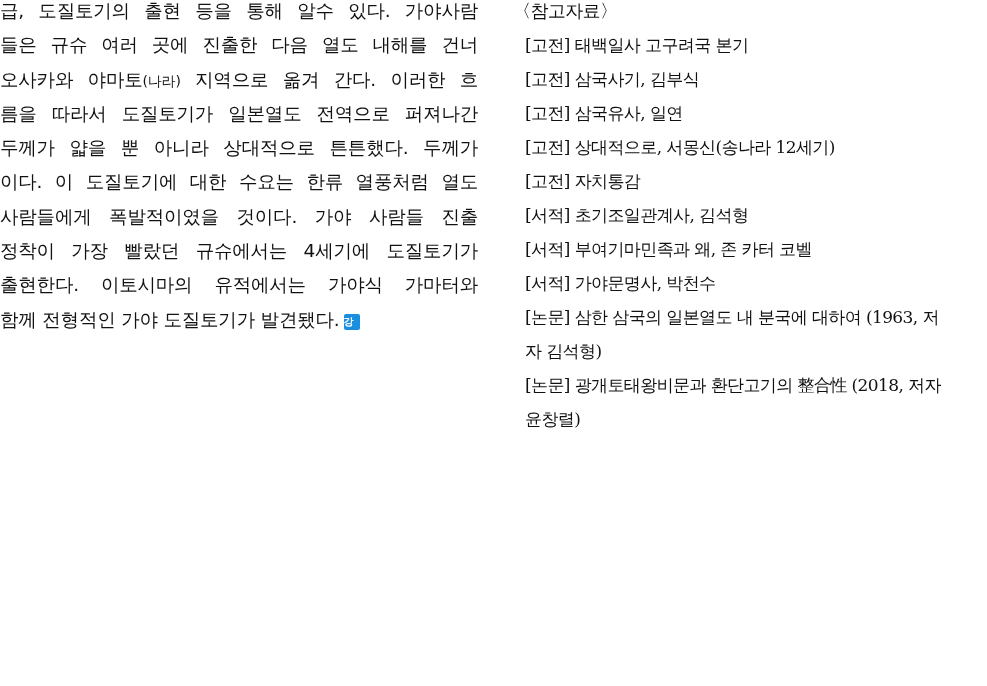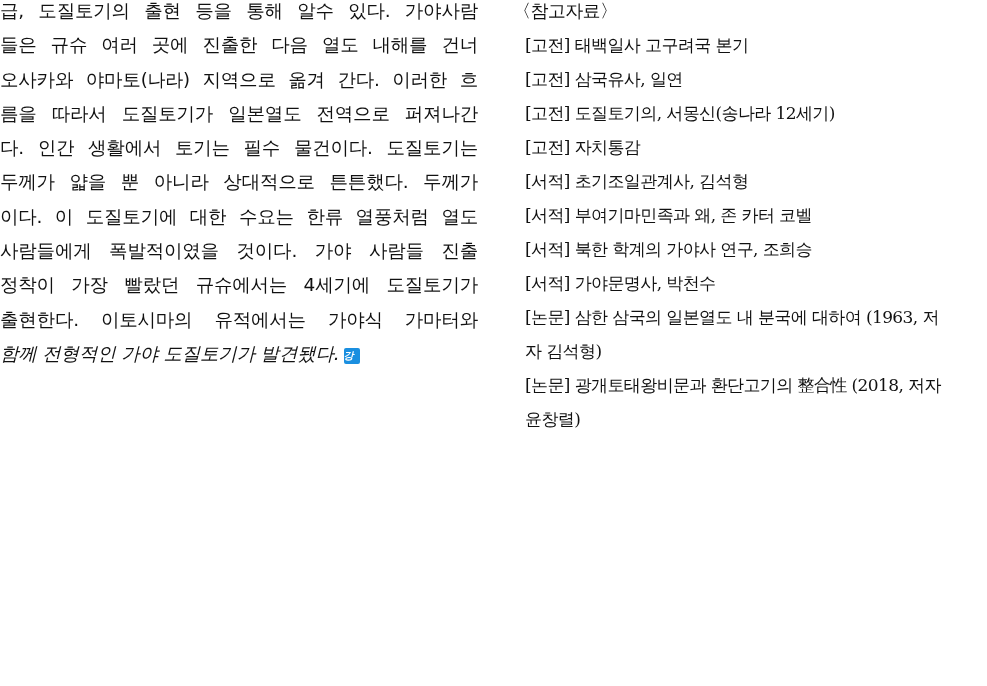--- a/index.html
+++ b/index.html
@@ -26,24 +26,23 @@
     }
     .col-left .line {
       display: block;
       white-space: nowrap;
       text-align: justify;
       text-align-last: justify;
       height: 34.3px;
     }
     .col-left .line.last {
       text-align-last: left;
-      font-style: italic;
     }
     .small {
-      font-size: 18px;
+      font-size: 14px;
     }
     .badge {
       display: inline-block;
       width: 16px;
       height: 16px;
       background: #1a8fe0;
       color: #ffffff;
       font-size: 10px;
       line-height: 16px;
       text-align: center;
@@ -86,52 +85,51 @@
     }
   </style>
 </head>
 <body>
 
 <div class="col-left">
   <span class="line">급, 도질토기의 출현 등을 통해 알수 있다. 가야사람</span>
   <span class="line">들은 규슈 여러 곳에 진출한 다음 열도 내해를 건너</span>
   <span class="line"><span>오사카와 야마토</span><span class="small">(나라)</span><span> 지역으로 옮겨 간다. 이러한 흐</span></span>
   <span class="line">름을 따라서 도질토기가 일본열도 전역으로 퍼져나간</span>
-  <span class="line">다. 인간 생활에서 토기는 필수 물건이다. 도질토기는</span>
   <span class="line">두께가 얇을 뿐 아니라 상대적으로 튼튼했다. 두께가</span>
   <span class="line">이다. 이 도질토기에 대한 수요는 한류 열풍처럼 열도</span>
   <span class="line">사람들에게 폭발적이였을 것이다. 가야 사람들 진출</span>
   <span class="line">정착이 가장 빨랐던 규슈에서는 4세기에 도질토기가</span>
   <span class="line">출현한다. 이토시마의 유적에서는 가야식 가마터와</span>
   <span class="line last"><span>함께 전형적인 가야 도질토기가 발견됐다.</span><span class="badge">강</span></span>
 </div>
 
 <div class="col-right">
   <span class="ref-heading">〈참고자료〉</span>
   <ul class="ref-list">
     <li class="ref-item">
         <span class="line">[고전] 태백일사 고구려국 본기</span>
       </li>
     <li class="ref-item">
+        <span class="line">[고전] 삼국사기, 김부식</span>
+      </li>
+    <li class="ref-item">
         <span class="line">[고전] 삼국유사, 일연</span>
       </li>
     <li class="ref-item">
-        <span class="line">[고전] 도질토기의, 서몽신(송나라 12세기)</span>
+        <span class="line">[고전] 상대적으로, 서몽신(송나라 12세기)</span>
       </li>
     <li class="ref-item">
         <span class="line">[고전] 자치통감</span>
       </li>
     <li class="ref-item">
         <span class="line">[서적] 초기조일관계사, 김석형</span>
       </li>
     <li class="ref-item">
         <span class="line">[서적] 부여기마민족과 왜, 존 카터 코벨</span>
-      </li>
-    <li class="ref-item">
-        <span class="line">[서적] 북한 학계의 가야사 연구, 조희승</span>
       </li>
     <li class="ref-item">
         <span class="line">[서적] 가야문명사, 박천수</span>
       </li>
     <li class="ref-item">
         <span class="line">[논문] 삼한 삼국의 일본열도 내 분국에 대하여 (1963, 저</span>
         <span class="line">자 김석형)</span>
       </li>
     <li class="ref-item">
         <span class="line">[논문] 광개토태왕비문과 환단고기의 整合性 (2018, 저자</span>

